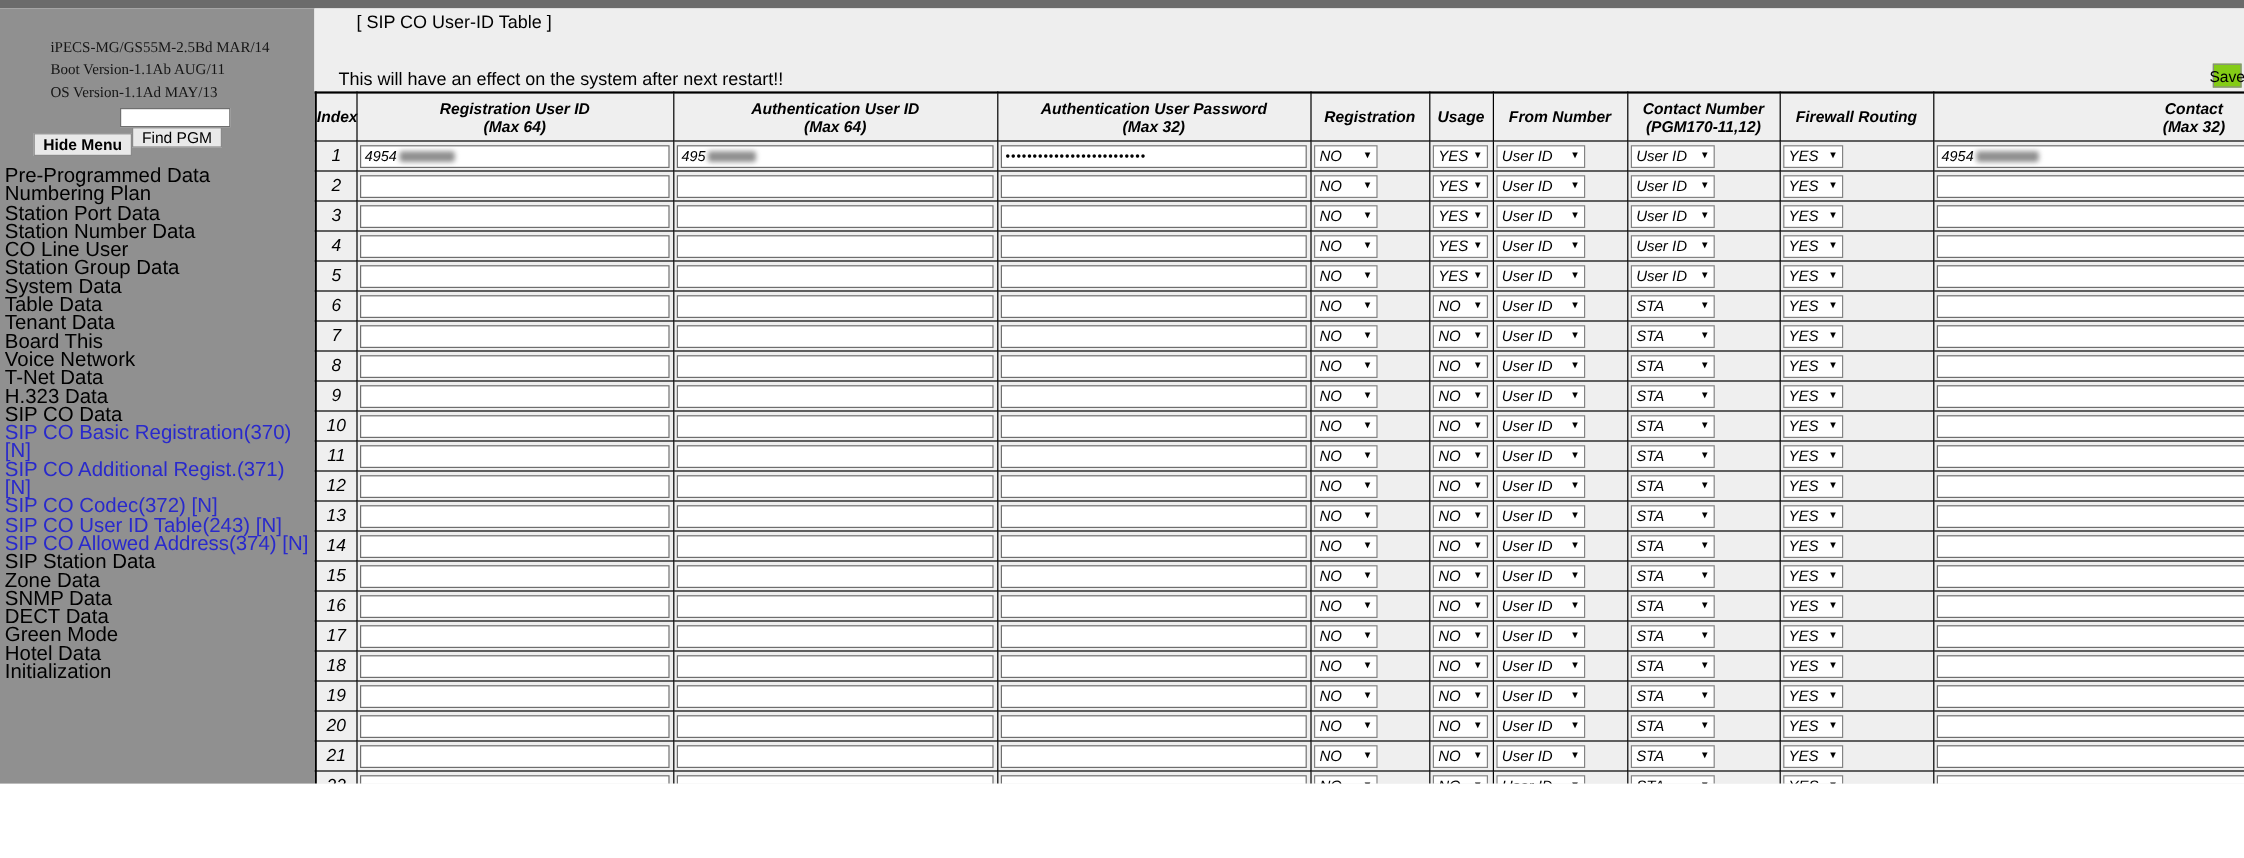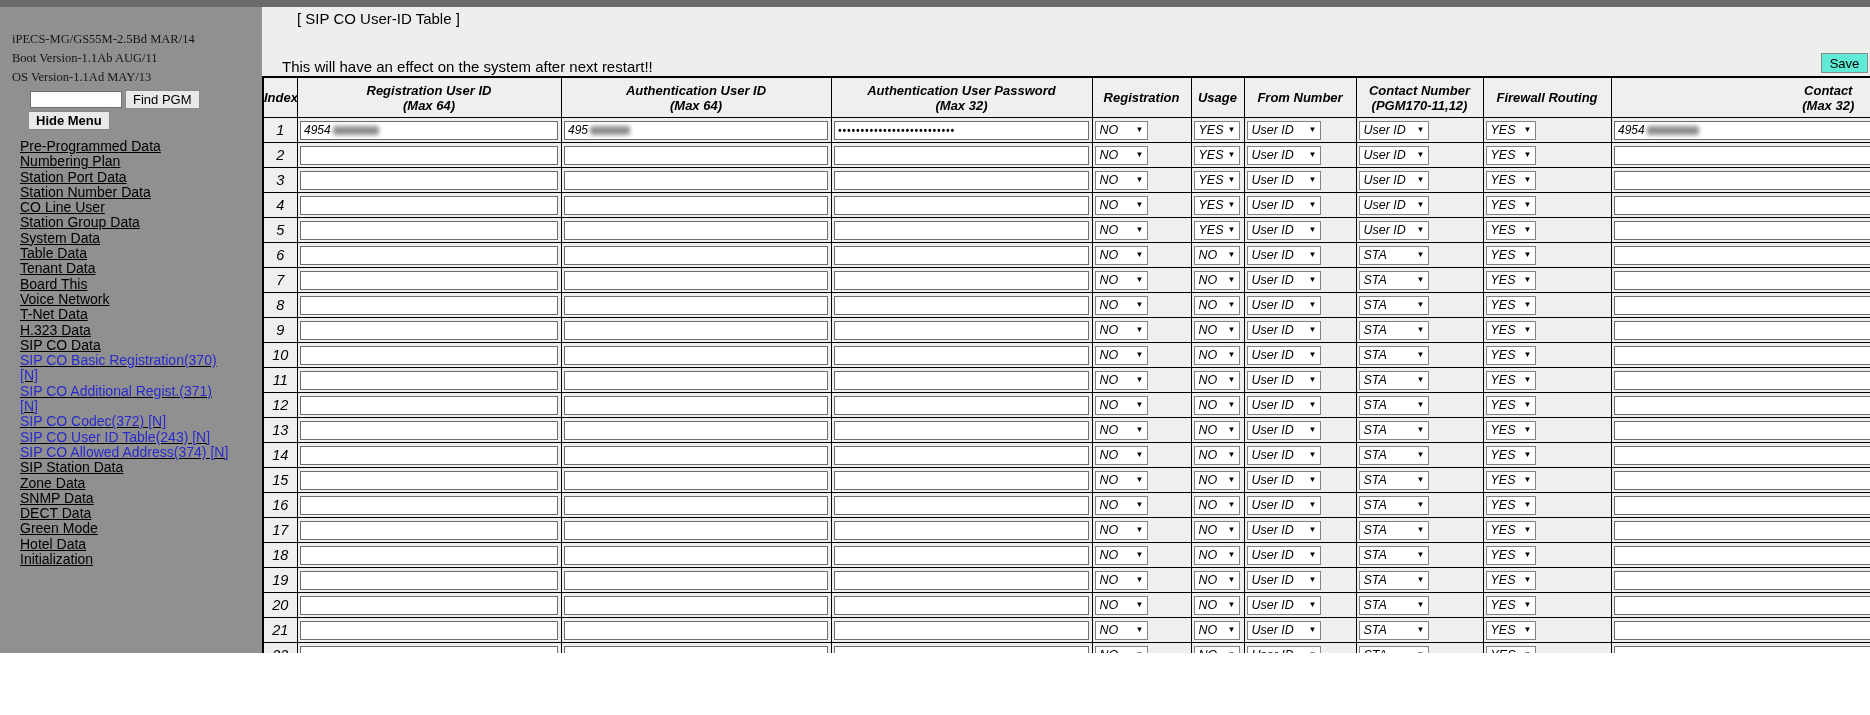--- a/index.html
+++ b/index.html
@@ -5,40 +5,40 @@
   html,body{margin:0;padding:0;}
   body{
     width:1870px;height:715px;position:relative;overflow:hidden;
     background:#ffffff;font-family:"Liberation Sans",sans-serif;
   }
   
   .topstrip{position:absolute;left:0;top:0;width:1870px;height:7px;background:#6b6b6b;}
 
   
   .sidebar{position:absolute;left:0;top:7px;width:262px;height:646px;background:#909090;overflow:hidden;}
-  .sysinfo{margin:23px 0 0 12px;font-family:"Liberation Serif",serif;font-size:12.5px;color:#151515;line-height:19px;}
-  .findrow{margin:3px 0 0 30px;height:19px;display:flex;align-items:center;}
+  .sysinfo{margin:23px 0 0 42px;font-family:"Liberation Serif",serif;font-size:12.5px;color:#151515;line-height:19px;}
+  .findrow{margin:3px 0 0 30px;height:19px;display:flex;align-items:center;flex-direction:column;}
   .find-input{width:86px;height:15px;border:1px solid #6f6f6f;background:#ffffff;font-size:12px;padding:0 2px;}
   .btn{
     font-family:"Liberation Sans",sans-serif;font-size:13px;color:#000;
     background:#e9e9e9;border:1px solid #8a8a8a;height:19px;padding:0 7px;
     display:inline-flex;align-items:center;justify-content:center;box-sizing:border-box;
   }
   .findpgm{margin-left:3px;}
   .hidemenu{margin:2px 0 0 28px;font-weight:bold;}
-  .menu{margin-top:9px;padding-left:20px;font-size:14px;line-height:15.3px;color:#000;text-decoration:underline;}
+  .menu{margin-top:9px;padding-left:4px;font-size:17px;line-height:15.3px;color:#000;}
   .menu-item{white-space:nowrap;cursor:default;}
   .menu-item .ln{white-space:nowrap;}
   .menu-item.link{color:#2929cc;}
 
   
   .main{position:absolute;left:262px;top:7px;width:1608px;height:646px;background:#eeeeee;}
   .page-title{position:absolute;left:4px;top:3px;font-size:15px;color:#000;margin-left:31px;}
   .notice{position:absolute;left:20px;top:51px;font-size:15px;color:#000;}
-  .save-btn{position:absolute;top:46px;right:2px;width:47px;height:20px;background:#5eead4;}
+  .save-btn{position:absolute;top:46px;right:2px;width:24px;height:20px;background:#84cc16;}
 
   .table-clip{position:absolute;left:0;top:69px;width:1608px;height:577px;overflow:hidden;}
   table.grid{border-collapse:collapse;table-layout:fixed;width:1785px;border:2px solid #000;font-style:italic;}
   .grid th{
     border:1px solid #000;background:#efefef;font-size:13px;font-weight:bold;
     height:39px;padding:0;line-height:15px;text-align:center;color:#000;
   }
   .grid td{border:1px solid #000;background:#efefef;height:24px;padding:0;vertical-align:middle;}
   .idx{text-align:center;font-size:14.5px;color:#000;}
 

